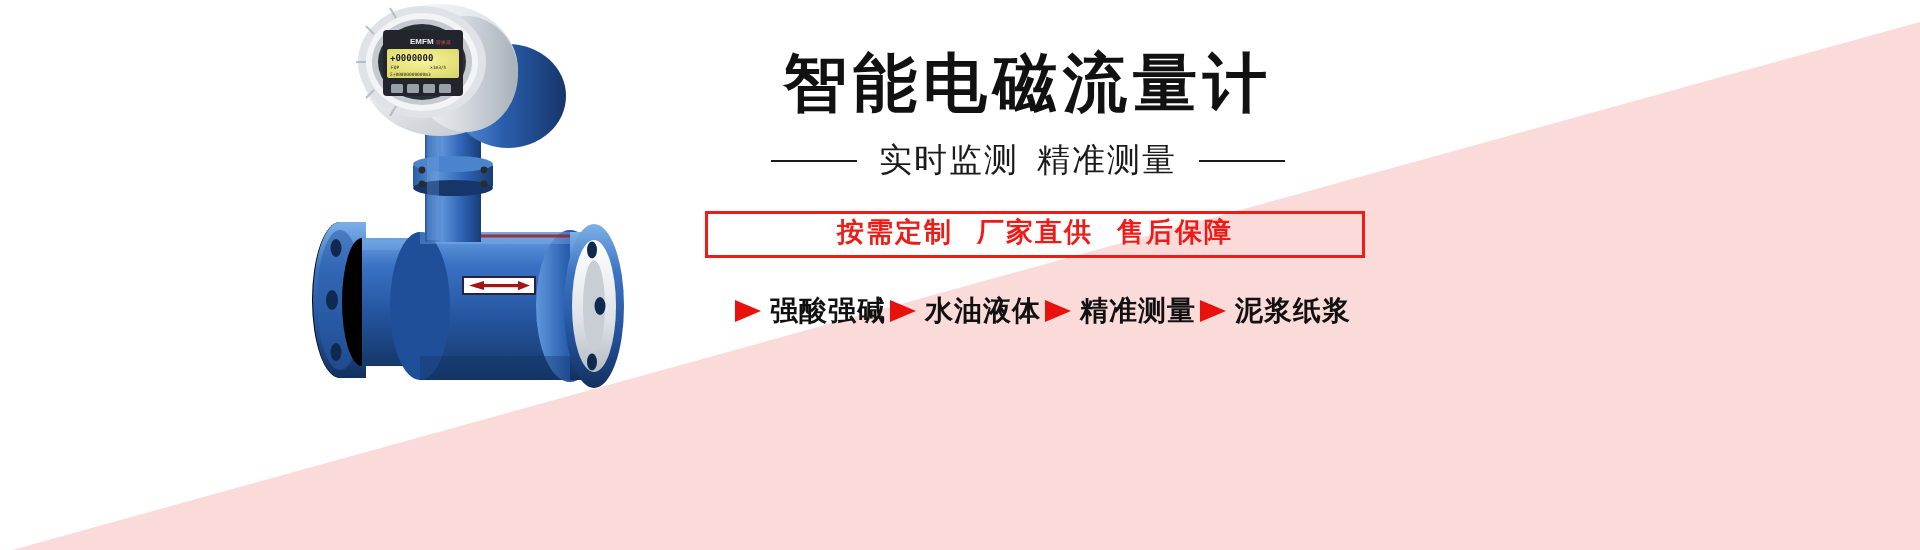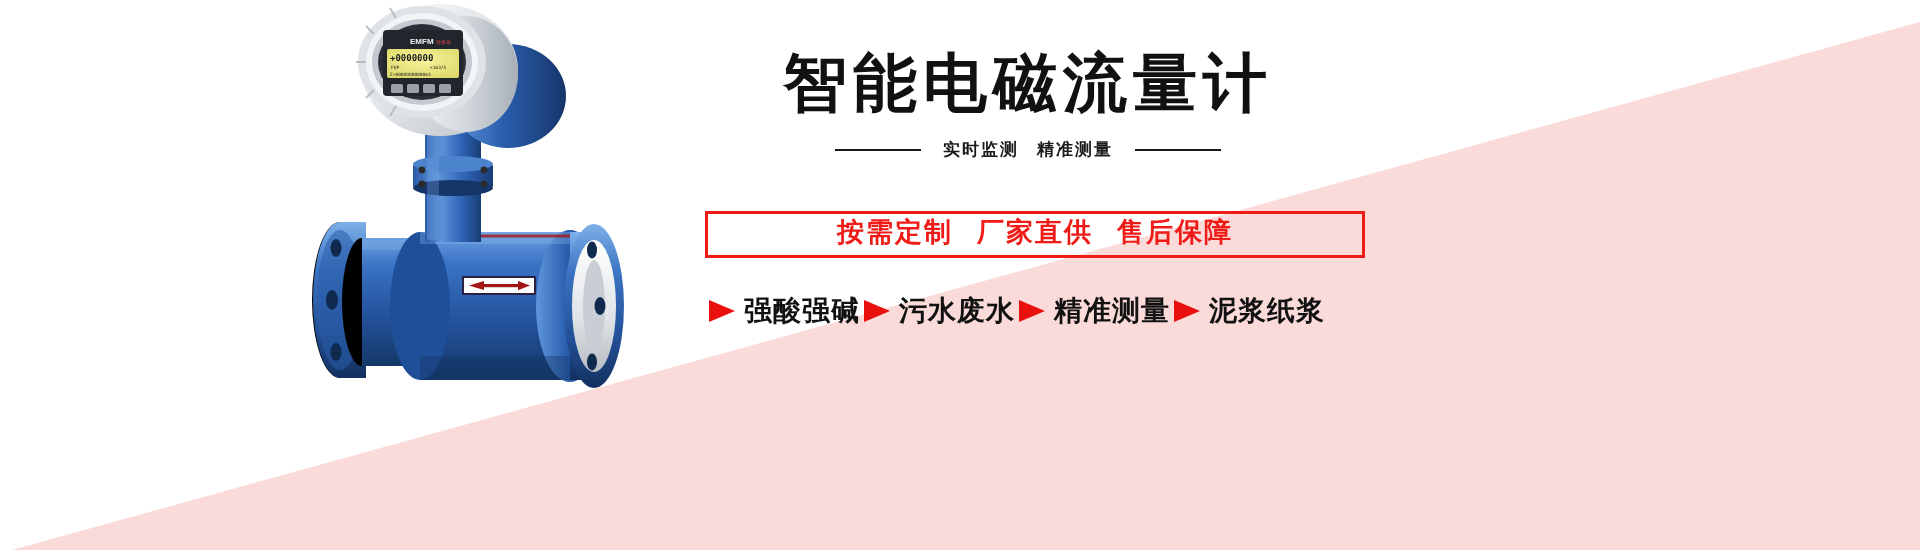--- a/index.html
+++ b/index.html
@@ -63,22 +63,22 @@
     justify-content: center;
     gap: 22px;
   }
   .sub-line {
     width: 86px;
     height: 2px;
     background: #1a1a1a;
     flex: none;
   }
   .subtitle-text {
-    font-size: 17px;
-    font-weight: bold;
+    font-size: 33px;
+    font-weight: normal;
     color: #1a1a1a;
     letter-spacing: 2px;
     white-space: nowrap;
   }
   .subtitle-text .gap {
     display: inline-block;
     width: 18px;
   }
   .promo-box {
     position: absolute;
@@ -98,21 +98,21 @@
     color: #ef1b17;
     letter-spacing: 2px;
     white-space: nowrap;
   }
   .promo-text .gap {
     display: inline-block;
     width: 24px;
   }
   .features {
     position: absolute;
-    left: 2px;
+    left: 28px;
     top: 292px;
     width: 830px;
     display: flex;
     align-items: center;
     justify-content: center;
     gap: 4px;
     text-align: right;
   }
   .feature-item {
     display: flex;
@@ -310,21 +310,21 @@
       <span class="promo-text"><span>按需定制</span><span class="gap"></span><span>厂家直供</span><span class="gap"></span><span>售后保障</span></span>
     </div>
 
     <div class="features">
       <div class="feature-item">
         <span class="feature-arrow"></span>
         <span class="feature-label">强酸强碱</span>
       </div>
       <div class="feature-item">
         <span class="feature-arrow"></span>
-        <span class="feature-label">污水废水</span>
+        <span class="feature-label">水油液体</span>
       </div>
       <div class="feature-item">
         <span class="feature-arrow"></span>
         <span class="feature-label">精准测量</span>
       </div>
       <div class="feature-item">
         <span class="feature-arrow"></span>
         <span class="feature-label">泥浆纸浆</span>
       </div>
     </div>

